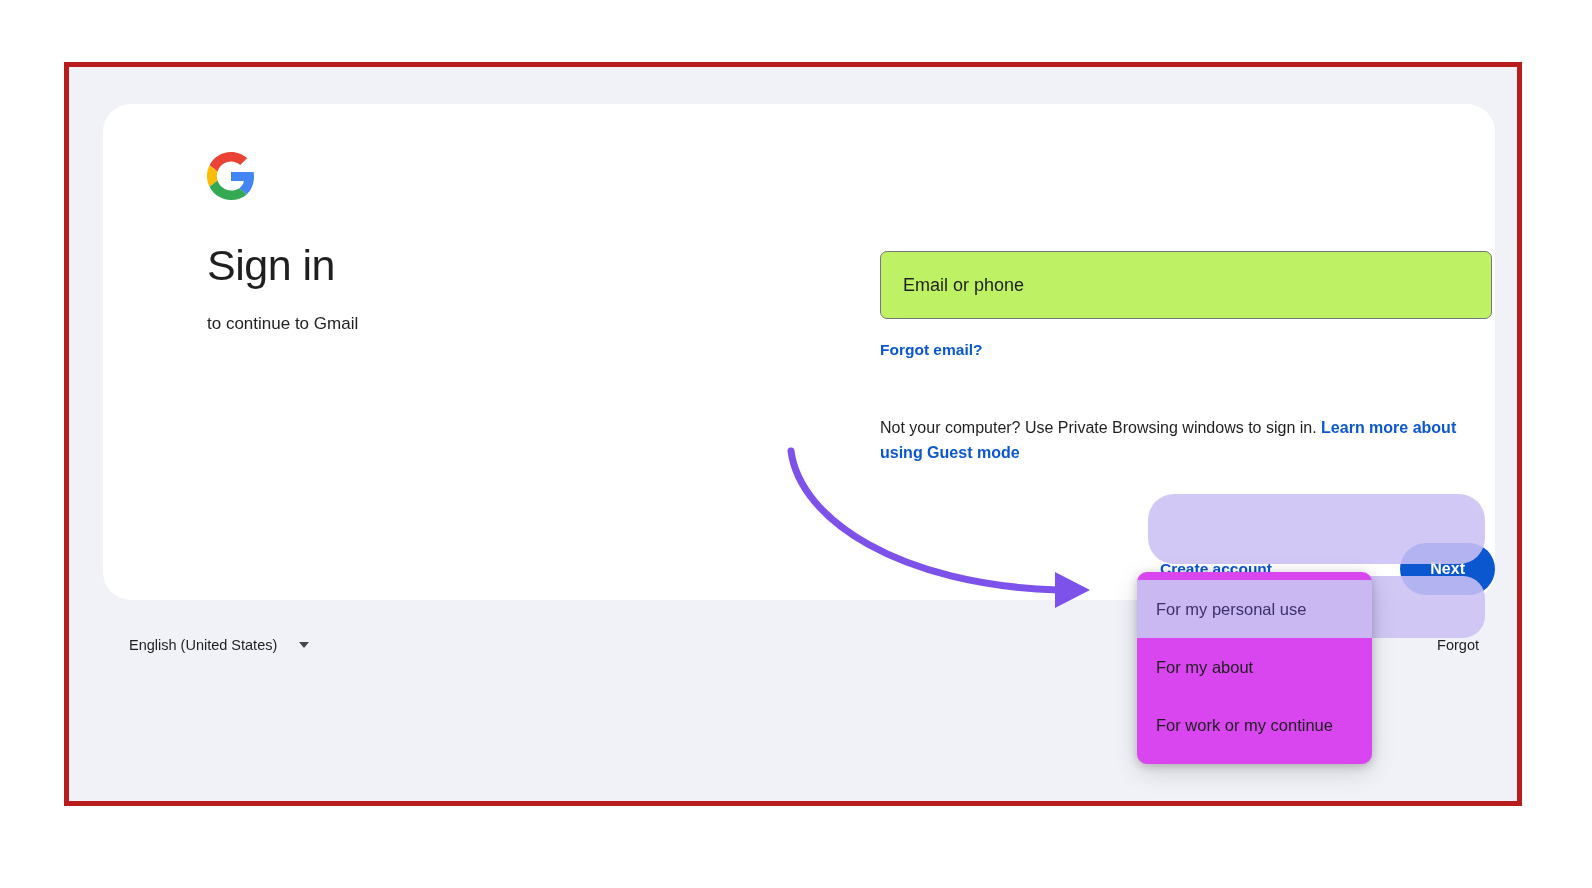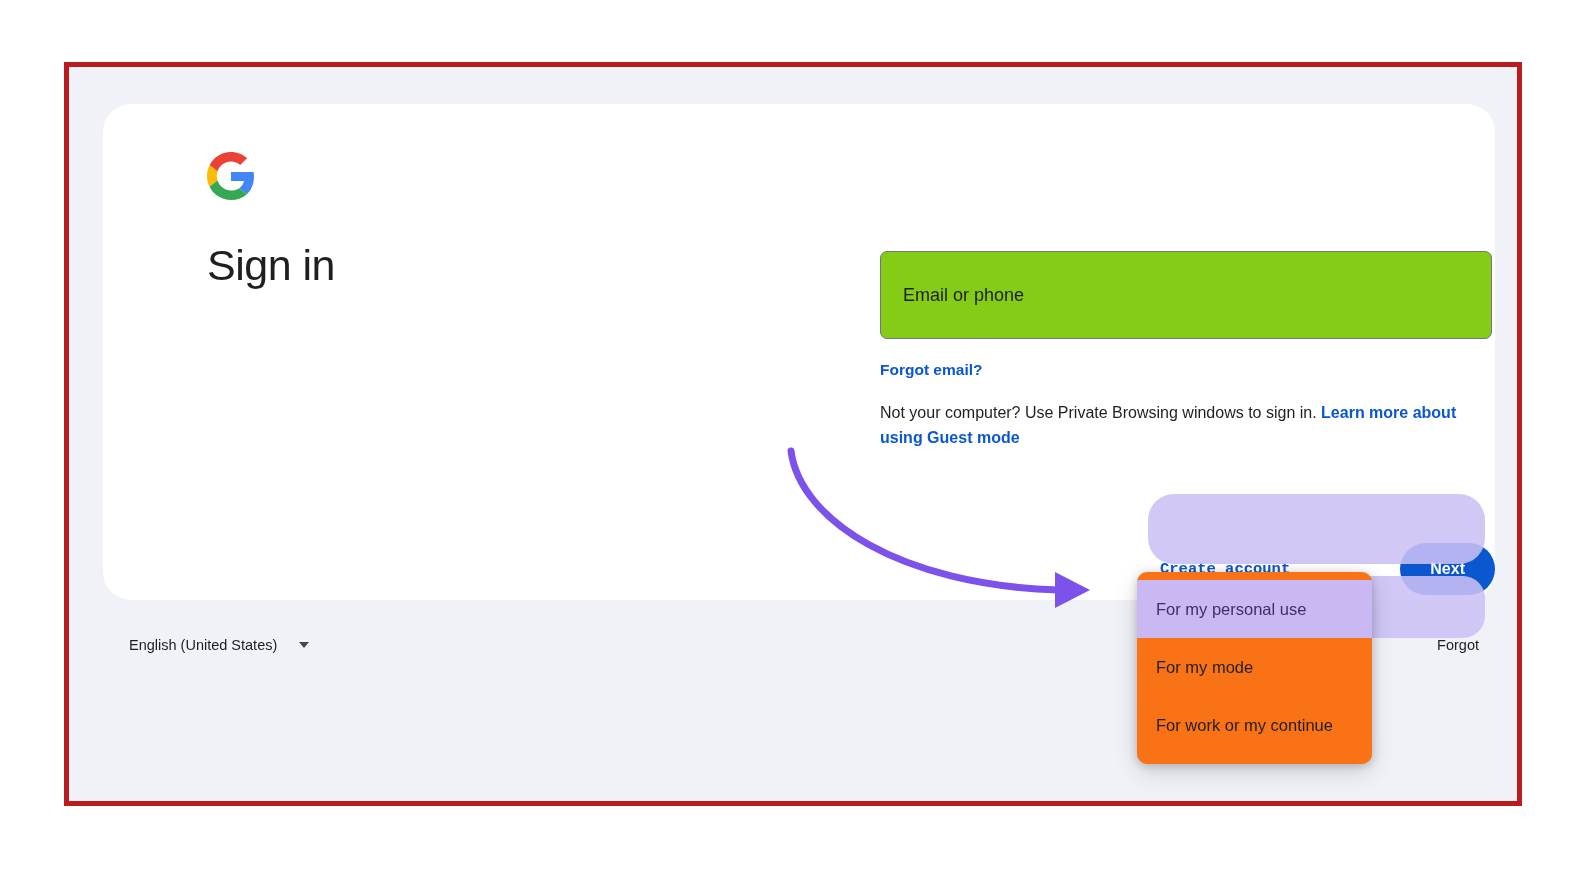--- a/index.html
+++ b/index.html
@@ -72,46 +72,46 @@
 
   
   #right-col {
     position: absolute;
     left: 777px;
     top: 147px;
     width: 614px;
   }
   #email-field {
     width: 612px;
-    height: 88px;
+    height: 68px;
     box-sizing: border-box;
     border: 1.3px solid #747775;
     border-radius: 7px;
-    background: #84cc16;
+    background: #bef264;
     font-family: "Liberation Sans", sans-serif;
     font-size: 18px;
     color: #1f1f1f;
     padding: 0 22px;
     outline: none;
     display: block;
   }
   #email-field::placeholder { color: #1f1f1f; opacity: 1; }
 
   #forgot-email-link {
     display: inline-block;
     margin-top: 22px;
     font-size: 15.5px;
     font-weight: bold;
     color: #0b57d0;
     text-decoration: none;
     cursor: pointer;
   }
 
   #guest-note {
-    margin-top: 21px;
+    margin-top: 56px;
     font-size: 16px;
     line-height: 25px;
     color: #1f1f1f;
     width: 600px;
   }
   #guest-note a {
     color: #0b57d0;
     font-weight: bold;
     text-decoration: none;
     cursor: pointer;
@@ -124,21 +124,21 @@
     top: 437px;
     width: 347px;
     height: 56px;
     display: flex;
     align-items: center;
     justify-content: space-between;
   }
   #create-account-button {
     background: none;
     border: none;
-    font-family: Liberation Mono, monospace;
+    font-family: Liberation Sans, sans-serif;
     font-size: 15.5px;
     font-weight: bold;
     color: #0b57d0;
     cursor: pointer;
     padding: 10px 12px;
     border-radius: 20px;
     white-space: nowrap;
   }
   #next-button {
     background: #0b57d0;
@@ -219,21 +219,21 @@
     height: 62px;
     border-radius: 22px;
   }
 
   
   #account-type-menu {
     position: absolute;
     left: 1068px;
     top: 505px;
     width: 235px;
-    background: #f97316;
+    background: #d946ef;
     border-radius: 10px;
     box-shadow: 0 2px 10px rgba(0,0,0,0.20), 0 8px 26px rgba(0,0,0,0.14);
     padding: 8px 0 10px 0;
     overflow: hidden;
   }
   .menu-item {
     font-size: 16.5px;
     color: #1f1f1f;
     line-height: 20px;
     padding: 19px 19px;
@@ -265,20 +265,21 @@
 
     <div id="left-col">
       <svg id="google-logo" viewBox="0 0 48 48">
         <path fill="#EA4335" d="M24 9.5c3.54 0 6.71 1.22 9.21 3.6l6.85-6.85C35.9 2.38 30.47 0 24 0 14.62 0 6.51 5.38 2.56 13.22l7.98 6.19C12.43 13.72 17.74 9.5 24 9.5z"></path>
         <path fill="#4285F4" d="M46.98 24.55c0-1.57-.15-3.09-.38-4.55H24v9.02h12.94c-.58 2.96-2.26 5.48-4.78 7.18l7.73 6c4.51-4.18 7.09-10.36 7.09-17.65z"></path>
         <path fill="#FBBC05" d="M10.53 28.59c-.48-1.45-.76-2.99-.76-4.59s.27-3.14.76-4.59l-7.98-6.19C.92 16.46 0 20.12 0 24c0 3.88.92 7.54 2.56 10.78l7.97-6.19z"></path>
         <path fill="#34A853" d="M24 48c6.48 0 11.93-2.13 15.89-5.81l-7.73-6c-2.15 1.45-4.92 2.3-8.16 2.3-6.26 0-11.57-4.22-13.47-9.91l-7.98 6.19C6.51 42.62 14.62 48 24 48z"></path>
       </svg>
 
       <h1 id="page-title">Sign in</h1>
+      <p id="page-subtitle">to continue to Gmail</p>
     </div>
 
     <div id="right-col">
       <input id="email-field" type="text" placeholder="Email or phone" style="">
 
       <a id="forgot-email-link" href="#">Forgot email?</a>
 
       <div id="guest-note">
         <span>Not your computer? Use Private Browsing windows to sign in. </span><a href="#">Learn more about using Guest mode</a>
       </div>
@@ -298,21 +299,21 @@
     <div id="footer-links">
       <a class="footer-link" href="#">Forgot</a>
     </div>
   </div>
 
   <div class="highlight-overlay" id="overlay-action-row"></div>
   <div class="highlight-overlay" id="overlay-account-type-row"></div>
 
   <div id="account-type-menu">
     <div class="menu-item is-highlighted">For my personal use</div>
-    <div class="menu-item">For my mode</div>
+    <div class="menu-item">For my about</div>
     <div class="menu-item">For work or my continue</div>
   </div>
 
 </div>
 
 <svg id="annotation-arrow" viewBox="0 0 1592 888">
   <path d="M791 451 C 800 520, 900 585, 1058 590" fill="none" stroke="#7c52ea" stroke-width="7" stroke-linecap="round"></path>
   <path d="M1055 572 L1090 590 L1055 608 Z" fill="#7c52ea"></path>
 </svg>
 

